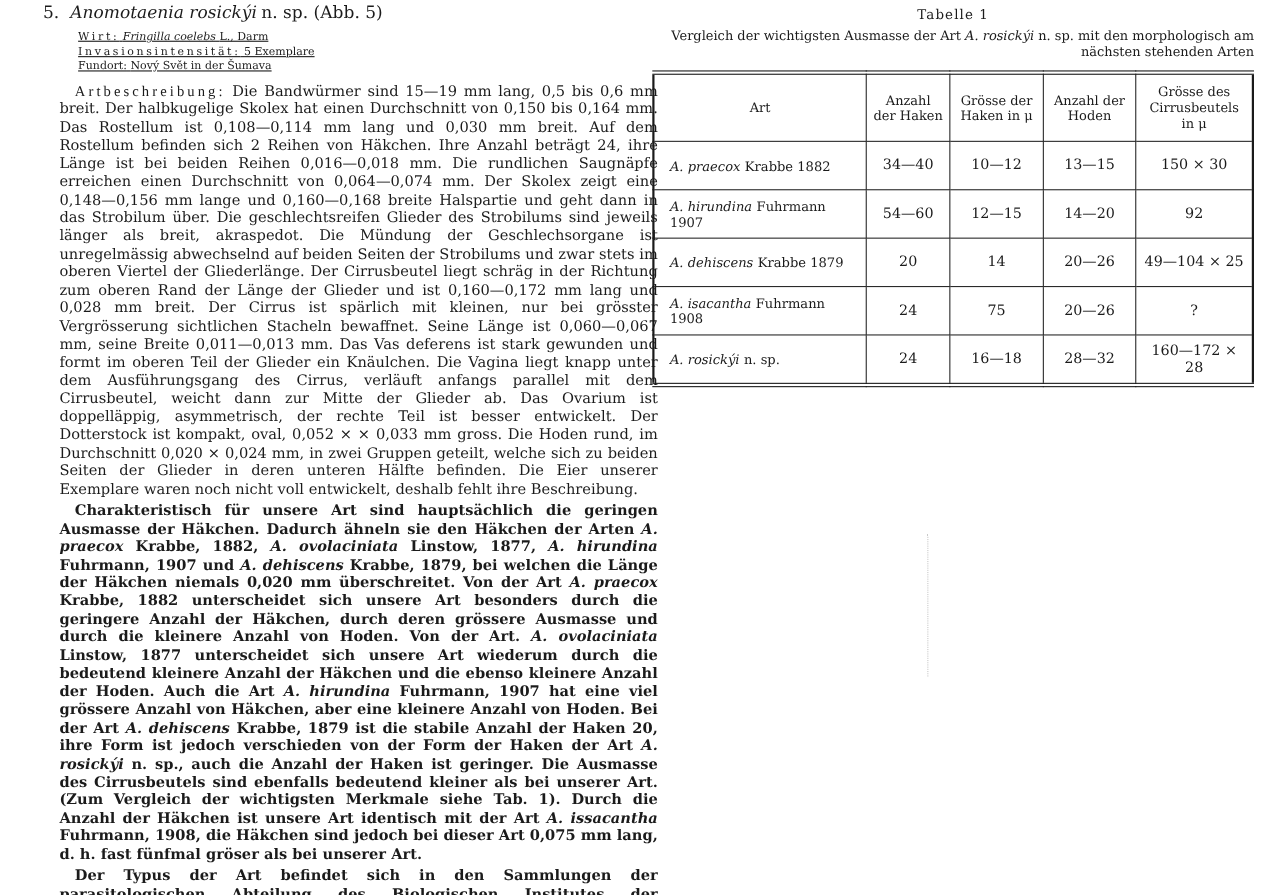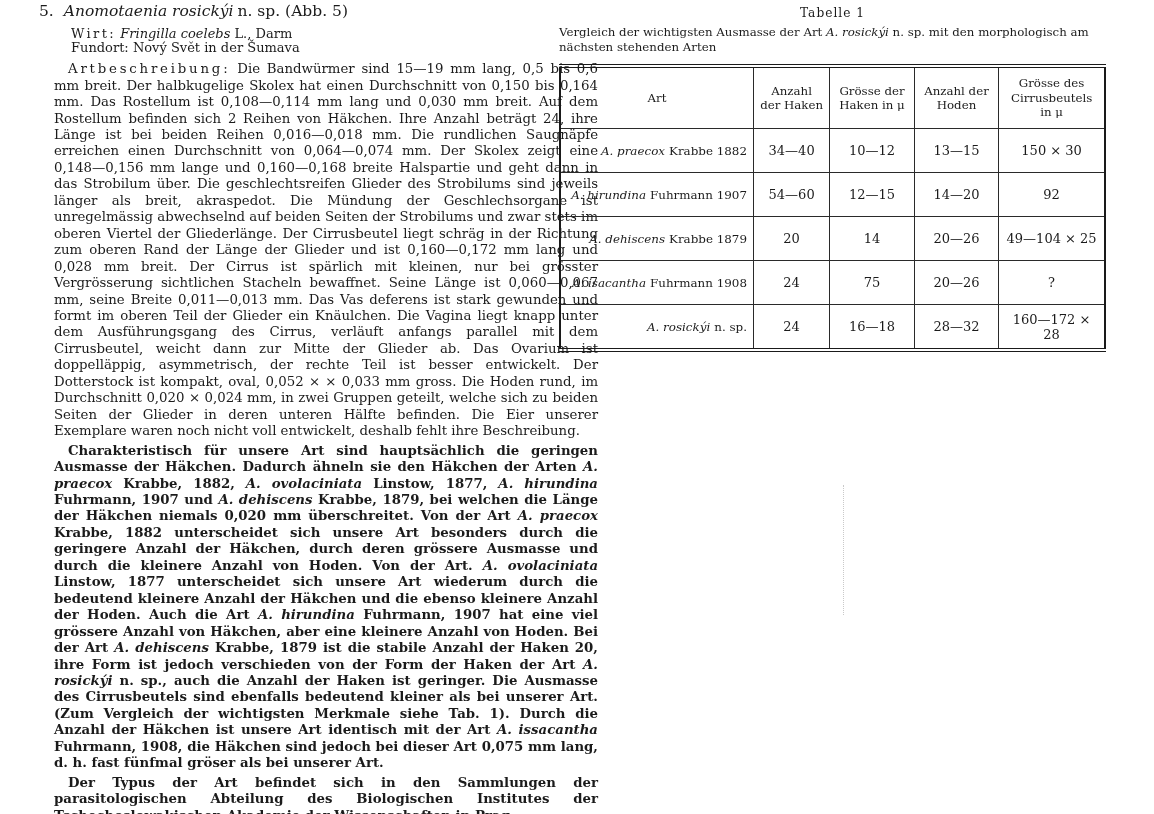--- a/index.html
+++ b/index.html
@@ -12,69 +12,70 @@
     overflow:hidden;
   }
 
   
   .left-col { position:absolute; left:1px; top:2px; width:560px;margin-left:38px; }
 
   .heading { font-size:15.5px; font-weight:normal; margin:0 0 7px 0; white-space:nowrap; }
   .heading .num { margin-right:10px; }
   .heading i { margin-right:4px; }
 
-  .info { margin-left:32px; font-size:13px; line-height:13.6px; }
+  .info { margin-left:32px; font-size:10px; line-height:13.6px;text-decoration:underline; }
   .info-line { white-space:nowrap; }
   .ls { letter-spacing:2.4px; }
 
   .paras { margin-left:15px; width:544px; margin-top:7px; }
   p.body-para {
     margin:0; font-size:13.3px; line-height:16.45px;
     text-align:justify; text-indent:14px;
   }
   p.body-para + p.body-para { margin-top:3px;font-weight:bold; }
-  p.body-para .ls { letter-spacing:2.8px; }
+  p.body-para .ls { letter-spacing:2.8px;font-family:Liberation Serif, serif; }
 
   
-  .right-col { position:absolute; left:559px; top:6px; width:547px; }
+  .right-col { position:absolute; left:593px; top:6px; width:547px; }
   .tcap-label { text-align:center; font-size:12.2px; margin:0 0 5px 0; letter-spacing:1px; }
-  .tcap { text-align:left; font-size:11.8px; line-height:14.5px; margin:0 0 0 0; }
+  .tcap { text-align:right; font-size:11.8px; line-height:14.5px; margin:0 0 0 0; }
 
   table.cmp {
     border-collapse:collapse; table-layout:fixed; width:547px; margin-top:10px;
     border-top:4px double #1a1a1a; border-bottom:4px double #1a1a1a;
     border-left:2px solid #1a1a1a; border-right:2px solid #1a1a1a;
   }
   table.cmp th, table.cmp td {
     border:1px solid #2a2a2a;
     vertical-align:middle; text-align:center;
     padding:2px 6px;
     overflow:hidden;
   }
   table.cmp th {
     font-weight:normal; font-size:11.8px; line-height:14.5px; height:56px;
   }
   table.cmp td { font-size:13px; height:39px; }
-  table.cmp td.art { text-align:right; padding-left:2px; font-size:11.9px; }
+  table.cmp td.art { text-align:left; padding-left:14px; font-size:11.9px; }
   table.cmp td.art i { margin-right:4px; }
 
   
   .scan-artifact {
     position:absolute; left:843px; top:485px; height:130px; width:1px;
     border-left:1px dotted #c9c9c9;
   }
 </style>
 </head>
 <body>
 
 <div class="left-col">
   <h1 class="heading"><span class="num">5.</span><i>Anomotaenia rosickýi</i><span>n. sp. (Abb. 5)</span></h1>
 
   <div class="info">
     <div class="info-line"><span class="ls">Wirt:</span> <i>Fringilla coelebs</i> <span>L., Darm</span></div>
+    <div class="info-line"><span class="ls">Invasionsintensität:</span> <span>5 Exemplare</span></div>
     <div class="info-line"><span>Fundort:</span> <span>Nový Svět in der Šumava</span></div>
   </div>
 
   <div class="paras" id="paragraphs">
       <p class="body-para"><span class="ls">Artbeschreibung:</span><span> Die Bandwürmer sind 15—19 mm lang, 0,5 bis 0,6 mm breit. Der halbkugelige Skolex hat einen Durchschnitt von 0,150 bis 0,164 mm. Das Rostellum ist 0,108—0,114 mm lang und 0,030 mm breit. Auf dem Rostellum befinden sich 2 Reihen von Häkchen. Ihre Anzahl beträgt 24, ihre Länge ist bei beiden Reihen 0,016—0,018 mm. Die rundlichen Saugnäpfe erreichen einen Durchschnitt von 0,064—0,074 mm. Der Skolex zeigt eine 0,148—0,156 mm lange und 0,160—0,168 breite Halspartie und geht dann in das Strobilum über. Die geschlechtsreifen Glieder des Strobilums sind jeweils länger als breit, akraspedot. Die Mündung der Geschlechsorgane ist unregelmässig abwechselnd auf beiden Seiten der Strobilums und zwar stets im oberen Viertel der Gliederlänge. Der Cirrusbeutel liegt schräg in der Richtung zum oberen Rand der Länge der Glieder und ist 0,160—0,172 mm lang und 0,028 mm breit. Der Cirrus ist spärlich mit kleinen, nur bei grösster Vergrösserung sichtlichen Stacheln bewaffnet. Seine Länge ist 0,060—0,067 mm, seine Breite 0,011—0,013 mm. Das Vas deferens ist stark gewunden und formt im oberen Teil der Glieder ein Knäulchen. Die Vagina liegt knapp unter dem Ausführungsgang des Cirrus, verläuft anfangs parallel mit dem Cirrusbeutel, weicht dann zur Mitte der Glieder ab. Das Ovarium ist doppelläppig, asymmetrisch, der rechte Teil ist besser entwickelt. Der Dotterstock ist kompakt, oval, 0,052 × × 0,033 mm gross. Die Hoden rund, im Durchschnitt 0,020 × 0,024 mm, in zwei Gruppen geteilt, welche sich zu beiden Seiten der Glieder in deren unteren Hälfte befinden. Die Eier unserer Exemplare waren noch nicht voll entwickelt, deshalb fehlt ihre Beschreibung.</span></p>
       <p class="body-para"><span>Charakteristisch für unsere Art sind hauptsächlich die geringen Ausmasse der Häkchen. Dadurch ähneln sie den Häkchen der Arten </span><i>A. praecox</i><span> Krabbe, 1882, </span><i>A. ovolaciniata</i><span> Linstow, 1877, </span><i>A. hirundina</i><span> Fuhrmann, 1907 und </span><i>A. dehiscens</i><span> Krabbe, 1879, bei welchen die Länge der Häkchen niemals 0,020 mm überschreitet. Von der Art </span><i>A. praecox</i><span> Krabbe, 1882 unterscheidet sich unsere Art besonders durch die geringere Anzahl der Häkchen, durch deren grössere Ausmasse und durch die kleinere Anzahl von Hoden. Von der Art. </span><i>A. ovolaciniata</i><span> Linstow, 1877 unterscheidet sich unsere Art wiederum durch die bedeutend kleinere Anzahl der Häkchen und die ebenso kleinere Anzahl der Hoden. Auch die Art </span><i>A. hirundina</i><span> Fuhrmann, 1907 hat eine viel grössere Anzahl von Häkchen, aber eine kleinere Anzahl von Hoden. Bei der Art </span><i>A. dehiscens</i><span> Krabbe, 1879 ist die stabile Anzahl der Haken 20, ihre Form ist jedoch verschieden von der Form der Haken der Art </span><i>A. rosickýi</i><span> n. sp., auch die Anzahl der Haken ist geringer. Die Ausmasse des Cirrusbeutels sind ebenfalls bedeutend kleiner als bei unserer Art. (Zum Vergleich der wichtigsten Merkmale siehe Tab. 1). Durch die Anzahl der Häkchen ist unsere Art identisch mit der Art </span><i>A. issacantha</i><span> Fuhrmann, 1908, die Häkchen sind jedoch bei dieser Art 0,075 mm lang, d. h. fast fünfmal gröser als bei unserer Art.</span></p>
       <p class="body-para"><span>Der Typus der Art befindet sich in den Sammlungen der parasitologischen Abteilung des Biologischen Institutes der Tschechoslowakischen Akademie der Wissenschaften in Prag.</span></p>
     </div>
 </div>
 

